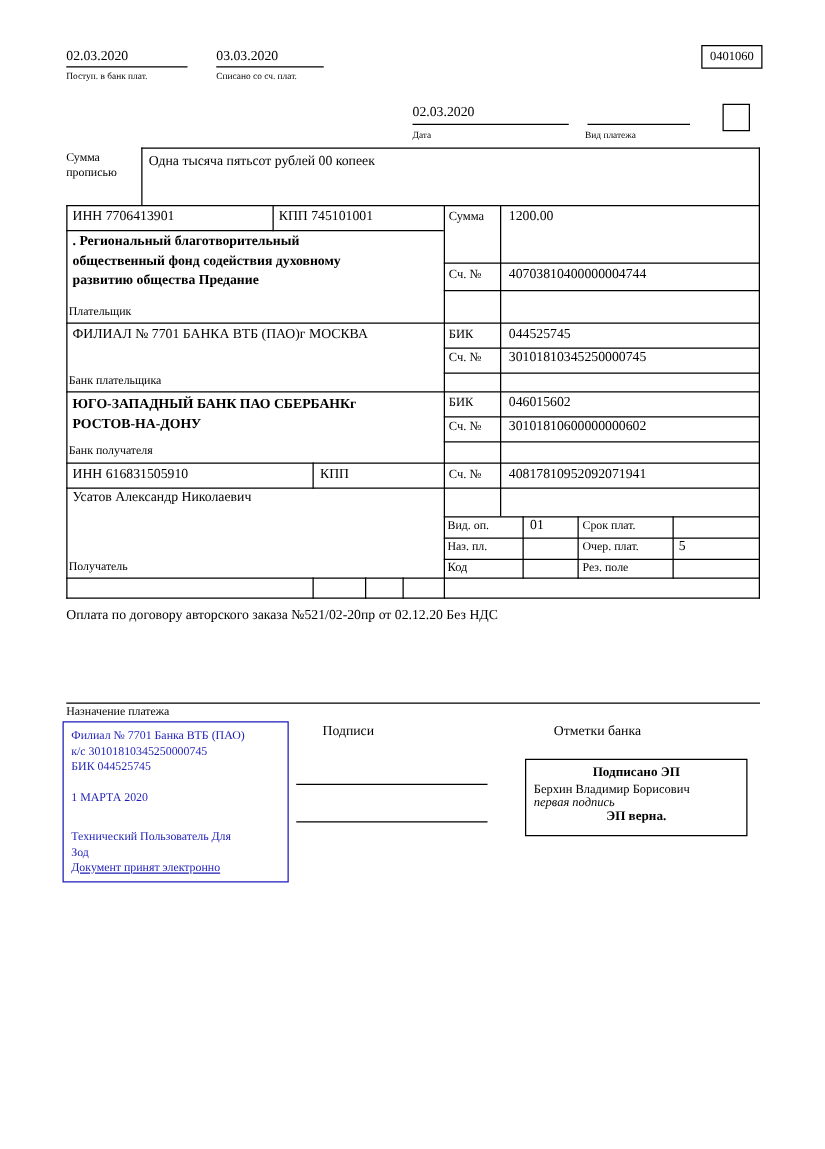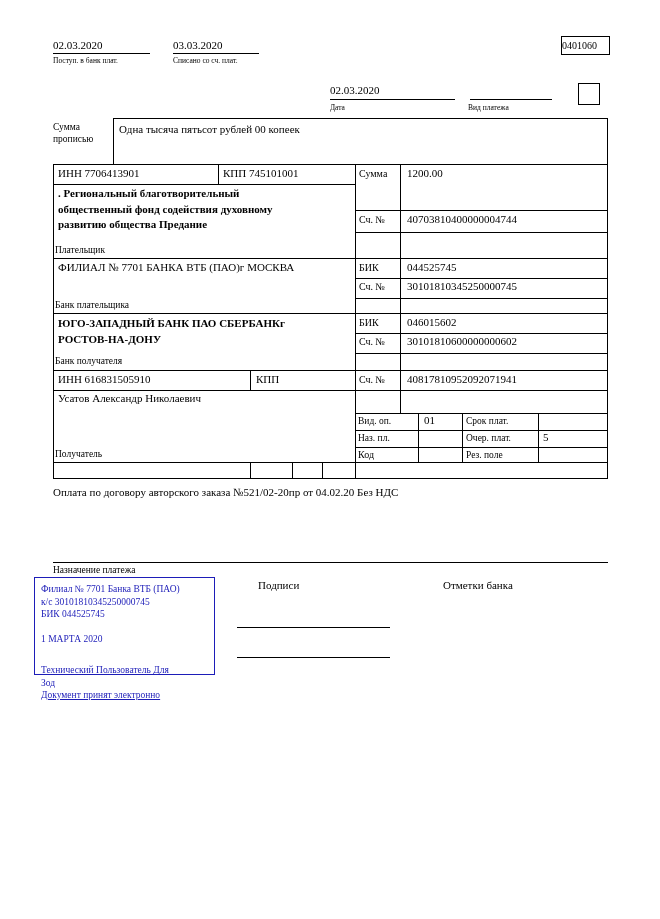--- a/index.html
+++ b/index.html
@@ -6,21 +6,21 @@
   html,body { background:#e8e8e8; }
   body { font-family:"Liberation Serif", serif; color:#000; }
   .page { position:relative; width:660px; height:919px; background:#ffffff; margin:0 auto; overflow:hidden; }
   .t { position:absolute; white-space:nowrap; font-size:11px; line-height:1.25; }
   .wrap { white-space:pre-line;font-weight:bold; }
   .small { font-size:7.5px; }
   .label { font-size:9.5px; }
   .mid { font-size:10px; }
   .bold { font-weight:bold; }
   .italic { font-style:italic; }
-  .center { text-align:left; }
+  .center { text-align:center; }
   .hl { position:absolute; height:1px; background:#000; }
   .vl { position:absolute; width:1px; background:#000; }
   .box { position:absolute; border:1px solid #000; }
   .stamp { position:absolute; border:1px solid #1d1db8; color:#1d1db8; font-size:9.5px; line-height:12.5px; padding:5px 6px; }
   .stamp div { white-space:nowrap; }
   .u { text-decoration:underline; }
 </style>
 </head>
 <body>
 
@@ -119,34 +119,40 @@
   <div class="t label" style="left:466px;top:416px">Срок плат.</div>
 
   <div class="t label" style="left:358px;top:433px">Наз. пл.</div>
   <div class="t label" style="left:466px;top:433px">Очер. плат.</div>
   <div class="t" style="left:543px;top:431px">5</div>
 
   <div class="t label" style="left:55px;top:449px">Получатель</div>
   <div class="t mid" style="left:358px;top:449px">Код</div>
   <div class="t label" style="left:466px;top:450px">Рез. поле</div>
 
-  <div class="t" style="left:53px;top:486px">Оплата по договору авторского заказа №521/02-20пр от 04.02.20 Без НДС</div>
+  <div class="t" style="left:53px;top:486px">Оплата по договору авторского заказа №521/02-20пр от 02.12.20 Без НДС</div>
   <div class="hl" style="left:53px;top:562px;width:555px"></div>
   <div class="t label" style="left:53px;top:565px">Назначение платежа</div>
 
-  <div class="stamp" style="left:34px;top:577px;width:181px;height:98px">
+  <div class="stamp" style="left:50px;top:577px;width:181px;height:129px">
     <div>Филиал № 7701 Банка ВТБ (ПАО)</div>
     <div>к/с 30101810345250000745</div>
     <div>БИК 044525745</div>
     <div style="margin-top:12px">1 МАРТА 2020</div>
     <div style="margin-top:19px">Технический Пользователь Для</div>
     <div>Зод</div>
     <div class="u">Документ принят электронно</div>
   </div>
 
   <div class="t" style="left:258px;top:579px">Подписи</div>
   <div class="t" style="left:443px;top:579px">Отметки банка</div>
 
   <div class="hl" style="left:237px;top:627px;width:153px"></div>
   <div class="hl" style="left:237px;top:657px;width:153px"></div>
 
+  <div class="box" style="left:420px;top:607px;width:178px;height:62px">
+    <div class="center bold" style="font-size:10.5px;margin-top:5px">Подписано ЭП</div>
+    <div style="font-size:10px;margin:2px 0 0 6px">Берхин Владимир Борисович</div>
+    <div class="italic" style="font-size:10px;margin-left:6px">первая подпись</div>
+    <div class="center bold" style="font-size:10.5px">ЭП верна.</div>
+  </div>
 
 </div>
 
 </body></html>

